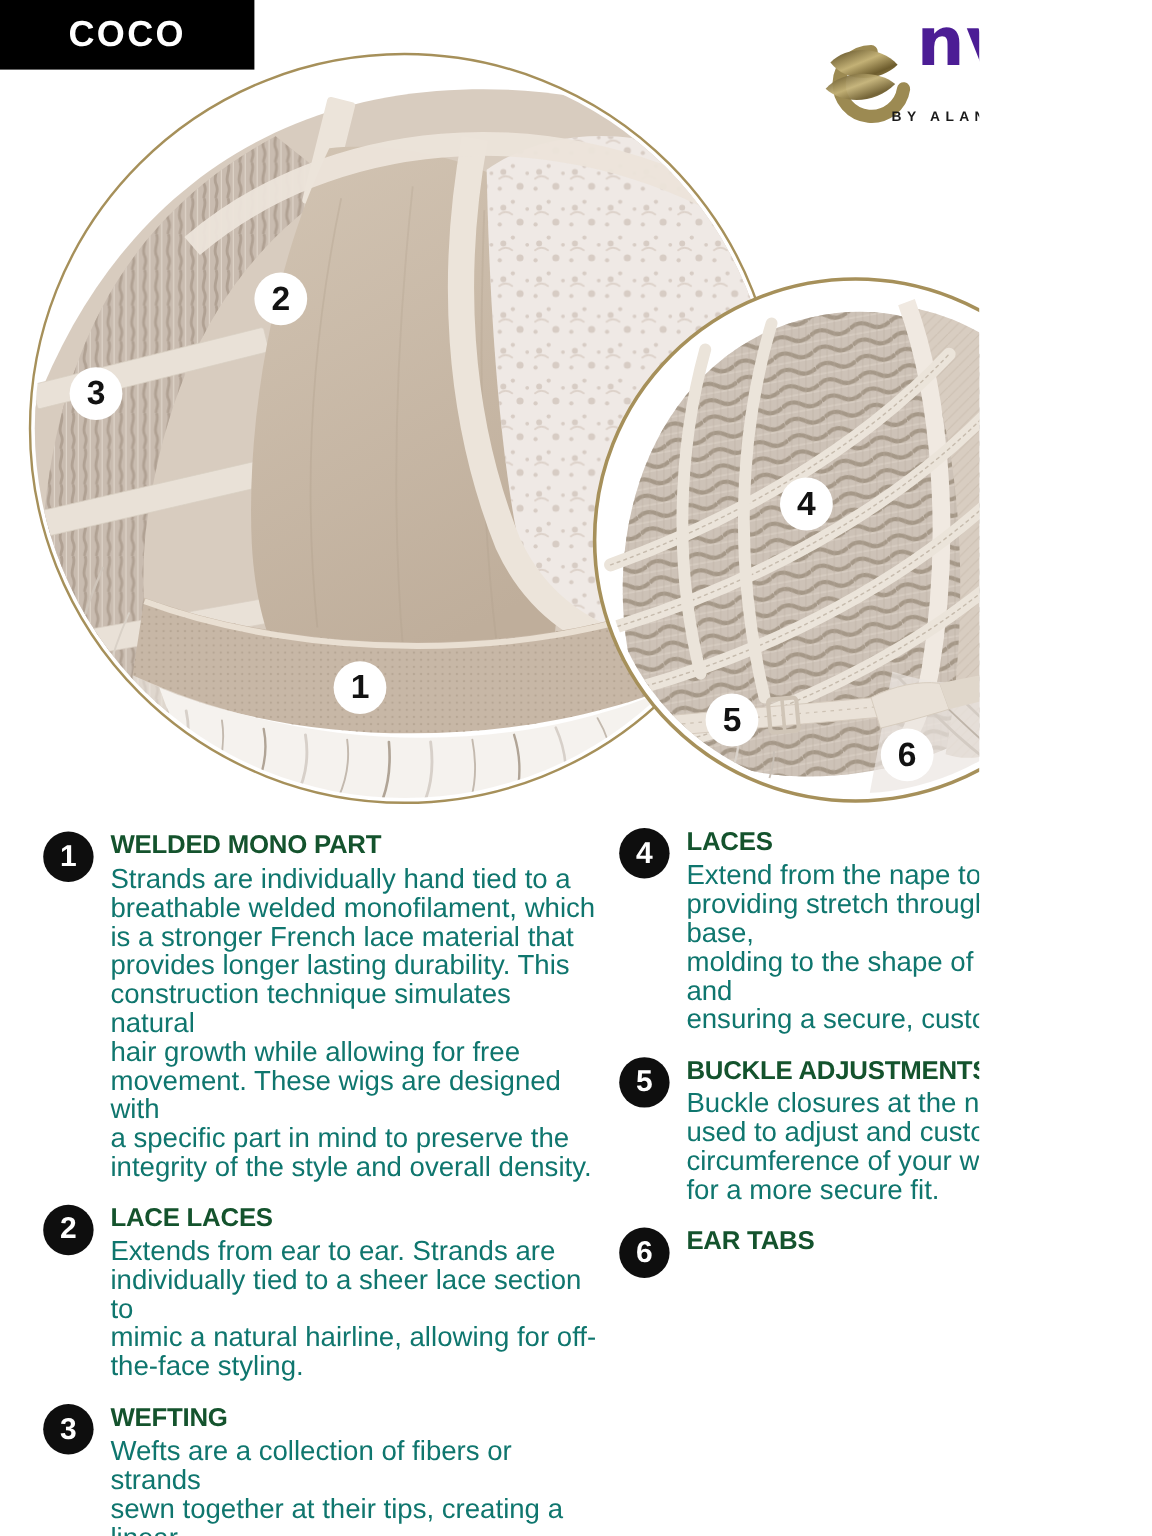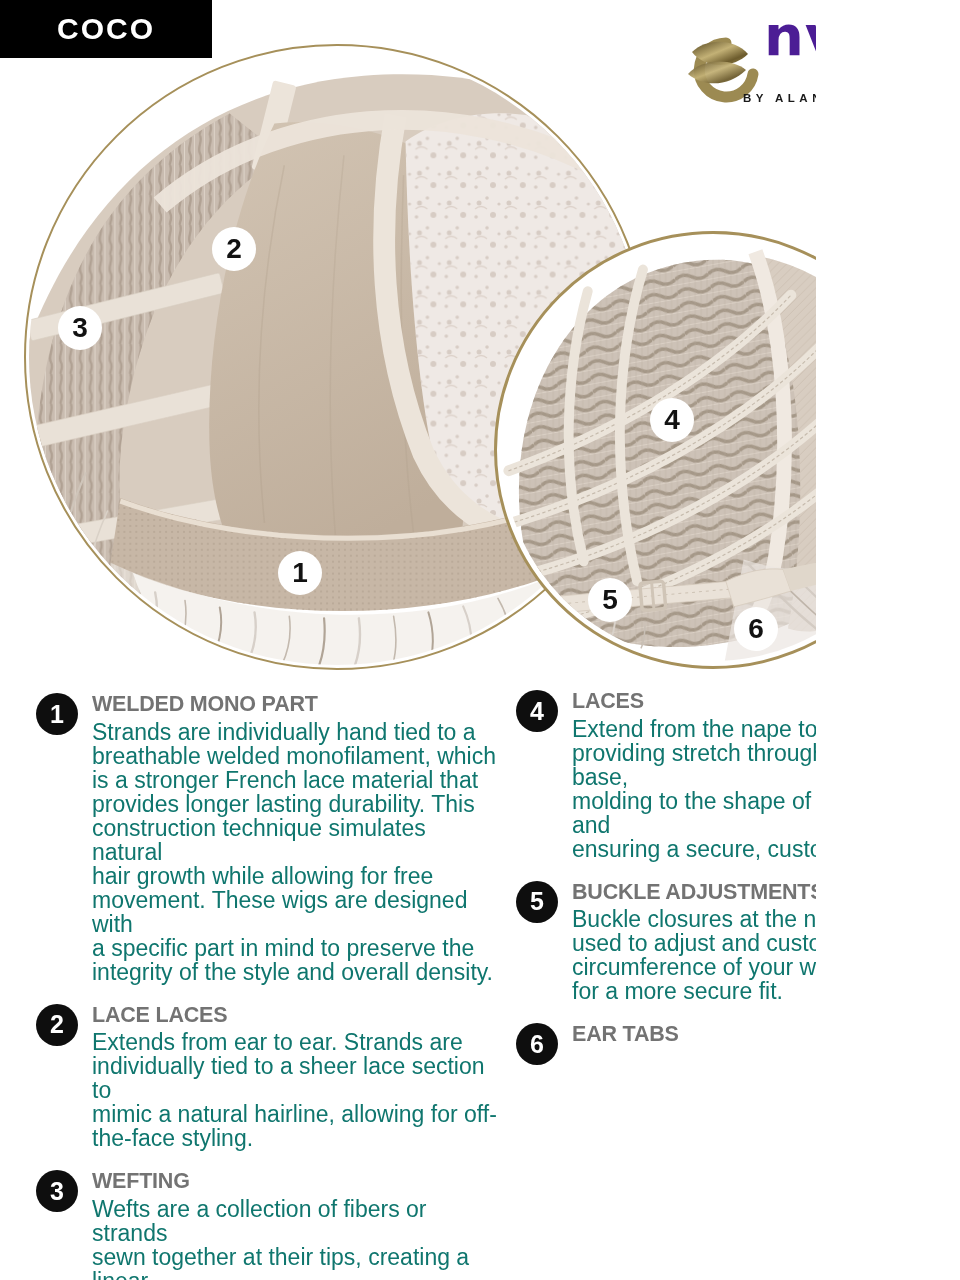--- a/index.html
+++ b/index.html
@@ -33,21 +33,21 @@
           justify-content:center;z-index:5;}
 
   
   .col{position:absolute;}
   .col-left{left:36px;top:692px;width:462px;}
   .col-right{left:516px;top:689px;width:436px;}
   .item{display:flex;margin-bottom:19px;}
   .item-badge{flex:0 0 auto;width:42px;height:42px;border-radius:50%;background:#0e0e0e;
               color:#fff;font-weight:bold;font-size:25px;display:flex;align-items:center;
               justify-content:center;margin-right:14px;margin-top:1px;}
-  .item-title{font-size:21.5px;font-weight:bold;color:#737373;line-height:1.05;
+  .item-title{font-size:21.5px;font-weight:bold;color:#14532d;line-height:1.05;
               letter-spacing:-0.2px;margin:1px 0 4px 0;}
   .item-body{font-size:23px;line-height:24px;color:#0f766e;white-space:pre-line;}
 </style>
 </head>
 <body>
 
 <div class="page">
 
   <div class="banner">
     <span class="banner-title">COCO</span>

